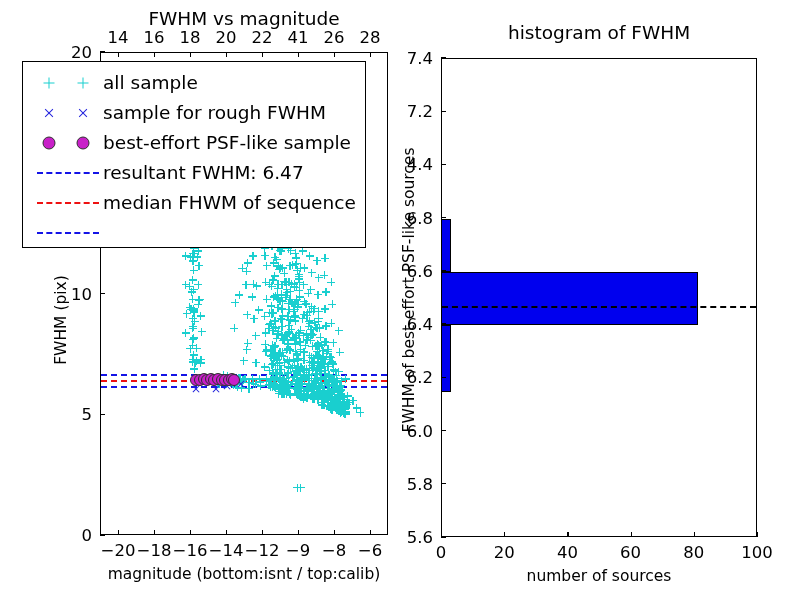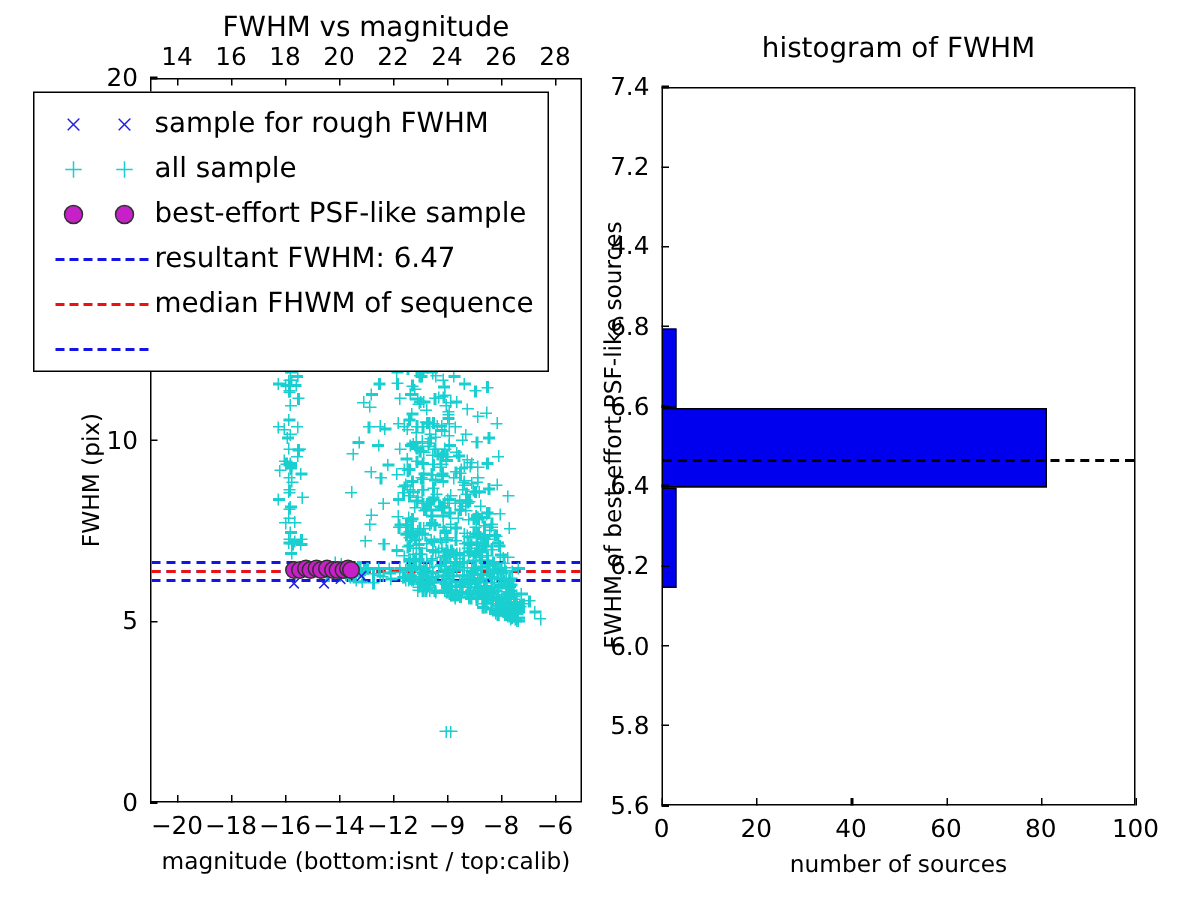--- a/index.html
+++ b/index.html
@@ -981,21 +981,21 @@
       <div class="tick-label" style="left: 118px; top: 28px;">14</div>
       <div class="tick xt" style="left: 154px; top: 52px;"></div>
       <div class="tick-label" style="left: 154px; top: 28px;">16</div>
       <div class="tick xt" style="left: 190px; top: 52px;"></div>
       <div class="tick-label" style="left: 190px; top: 28px;">18</div>
       <div class="tick xt" style="left: 226px; top: 52px;"></div>
       <div class="tick-label" style="left: 226px; top: 28px;">20</div>
       <div class="tick xt" style="left: 262px; top: 52px;"></div>
       <div class="tick-label" style="left: 262px; top: 28px;">22</div>
       <div class="tick xt" style="left: 298px; top: 52px;"></div>
-      <div class="tick-label" style="left: 298px; top: 28px;">24</div>
+      <div class="tick-label" style="left: 298px; top: 28px;">41</div>
       <div class="tick xt" style="left: 334px; top: 52px;"></div>
       <div class="tick-label" style="left: 334px; top: 28px;">26</div>
       <div class="tick xt" style="left: 370px; top: 52px;"></div>
       <div class="tick-label" style="left: 370px; top: 28px;">28</div>
     </div>
 
   <div id="left-xticks-bottom">
       <div class="tick xt" style="left: 118px; top: 530px;"></div>
       <div class="tick-label" style="left: 118px; top: 541px;">−20</div>
       <div class="tick xt" style="left: 154px; top: 530px;"></div>
@@ -1025,31 +1025,31 @@
       <div class="tick-label ylab" style="left: 92px; top: 52px;">20</div>
     </div>
 
   <div class="axis-label" style="left:100px; top:565px; width:288px;">magnitude (bottom:isnt / top:calib)</div>
 
   <div class="axis-label vertical" style="left:52px; top:420px; width:200px;">FWHM (pix)</div>
 
   <div id="legend-box" style="left:22px; top:61px; width:344px; height:187px;">
       <div class="legend-row">
         <div class="legend-handle">
+          <div class="lh-marker mk-plus" style="left: 18px; width: 11px; height: 11px;"></div>
+          <div class="lh-marker mk-plus" style="left: 52px; width: 11px; height: 11px;"></div>
+        </div>
+        <div class="legend-label">all sample</div>
+      </div>
+      <div class="legend-row">
+        <div class="legend-handle">
           <div class="lh-marker mk-x" style="left: 18px; width: 11px; height: 11px;"></div>
           <div class="lh-marker mk-x" style="left: 52px; width: 11px; height: 11px;"></div>
         </div>
         <div class="legend-label">sample for rough FWHM</div>
-      </div>
-      <div class="legend-row">
-        <div class="legend-handle">
-          <div class="lh-marker mk-plus" style="left: 18px; width: 11px; height: 11px;"></div>
-          <div class="lh-marker mk-plus" style="left: 52px; width: 11px; height: 11px;"></div>
-        </div>
-        <div class="legend-label">all sample</div>
       </div>
       <div class="legend-row">
         <div class="legend-handle">
           <div class="lh-marker mk-dot" style="left: 18px; width: 13px; height: 13px;"></div>
           <div class="lh-marker mk-dot" style="left: 52px; width: 13px; height: 13px;"></div>
         </div>
         <div class="legend-label">best-effort PSF-like sample</div>
       </div>
       <div class="legend-row">
         <div class="legend-handle">

